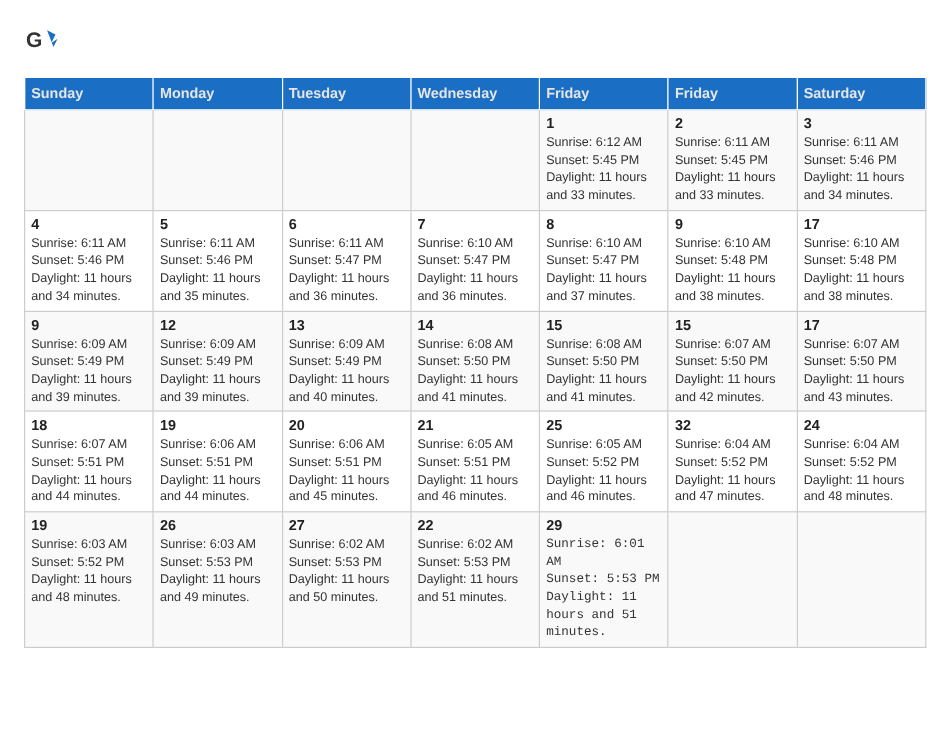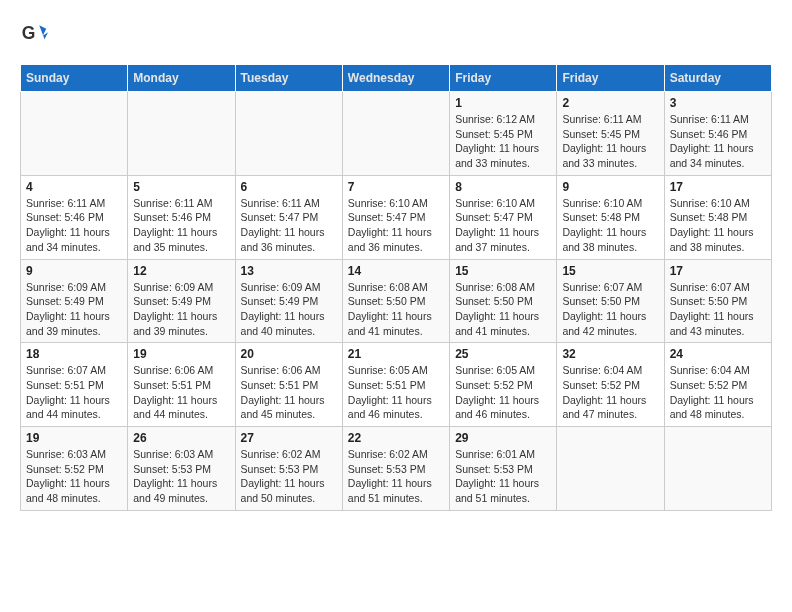--- a/index.html
+++ b/index.html
@@ -293,21 +293,21 @@
 Daylight: 11 hours and 50 minutes.</div>
         </td>
         <td>
           <div class="day-num">22</div>
           <div class="day-detail" style="white-space: pre-line;">Sunrise: 6:02 AM
 Sunset: 5:53 PM
 Daylight: 11 hours and 51 minutes.</div>
         </td>
         <td>
           <div class="day-num">29</div>
-          <div class="day-detail" style="white-space: pre-line;">Sunrise: 6:01 AM
+          <div class="day-detail" style="white-space: pre-line; font-family: Liberation Mono, monospace;">Sunrise: 6:01 AM
 Sunset: 5:53 PM
 Daylight: 11 hours and 51 minutes.</div>
         </td>
         <td class="empty"></td>
         <td class="empty"></td>
       </tr>
     </tbody>
 </table>
 
 </body></html>

